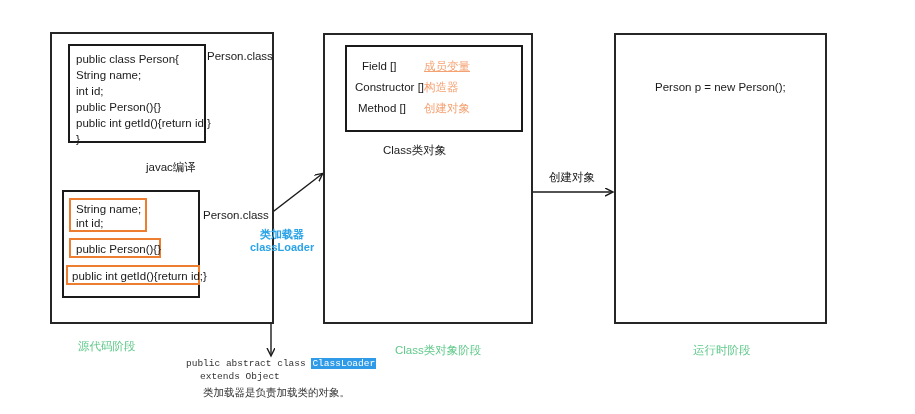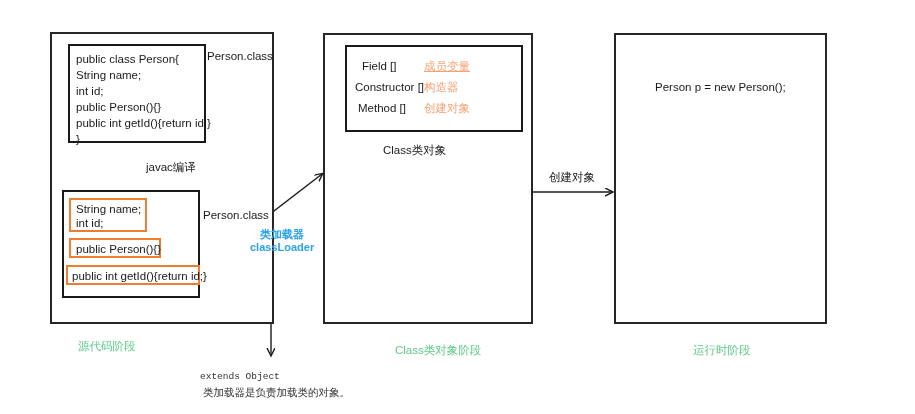--- a/index.html
+++ b/index.html
@@ -176,16 +176,19 @@
   <div class="green-text" style="left:395px; top:343px;">Class类对象阶段</div>
 
   <div class="label" style="left:549px; top:170px;">创建对象</div>
 
   <div class="box outer-box" style="left:614px; top:33px; width:213px; height:291px;"></div>
 
   <div class="code-line" style="left:655px; top:80px;">Person p = new Person();</div>
 
   <div class="green-text" style="left:693px; top:343px;">运行时阶段</div>
 
+  <div class="mono-note" style="left:186px; top:357px;">
+    <span>public abstract class </span><span class="mono-hl">ClassLoader</span>
+  </div>
   <div class="mono-note" style="left:200px; top:370px;">extends Object</div>
   <div class="cn-note" style="left:203px; top:386px;">类加载器是负责加载类的对象。</div>
 
 </div>
 
 </body></html>

